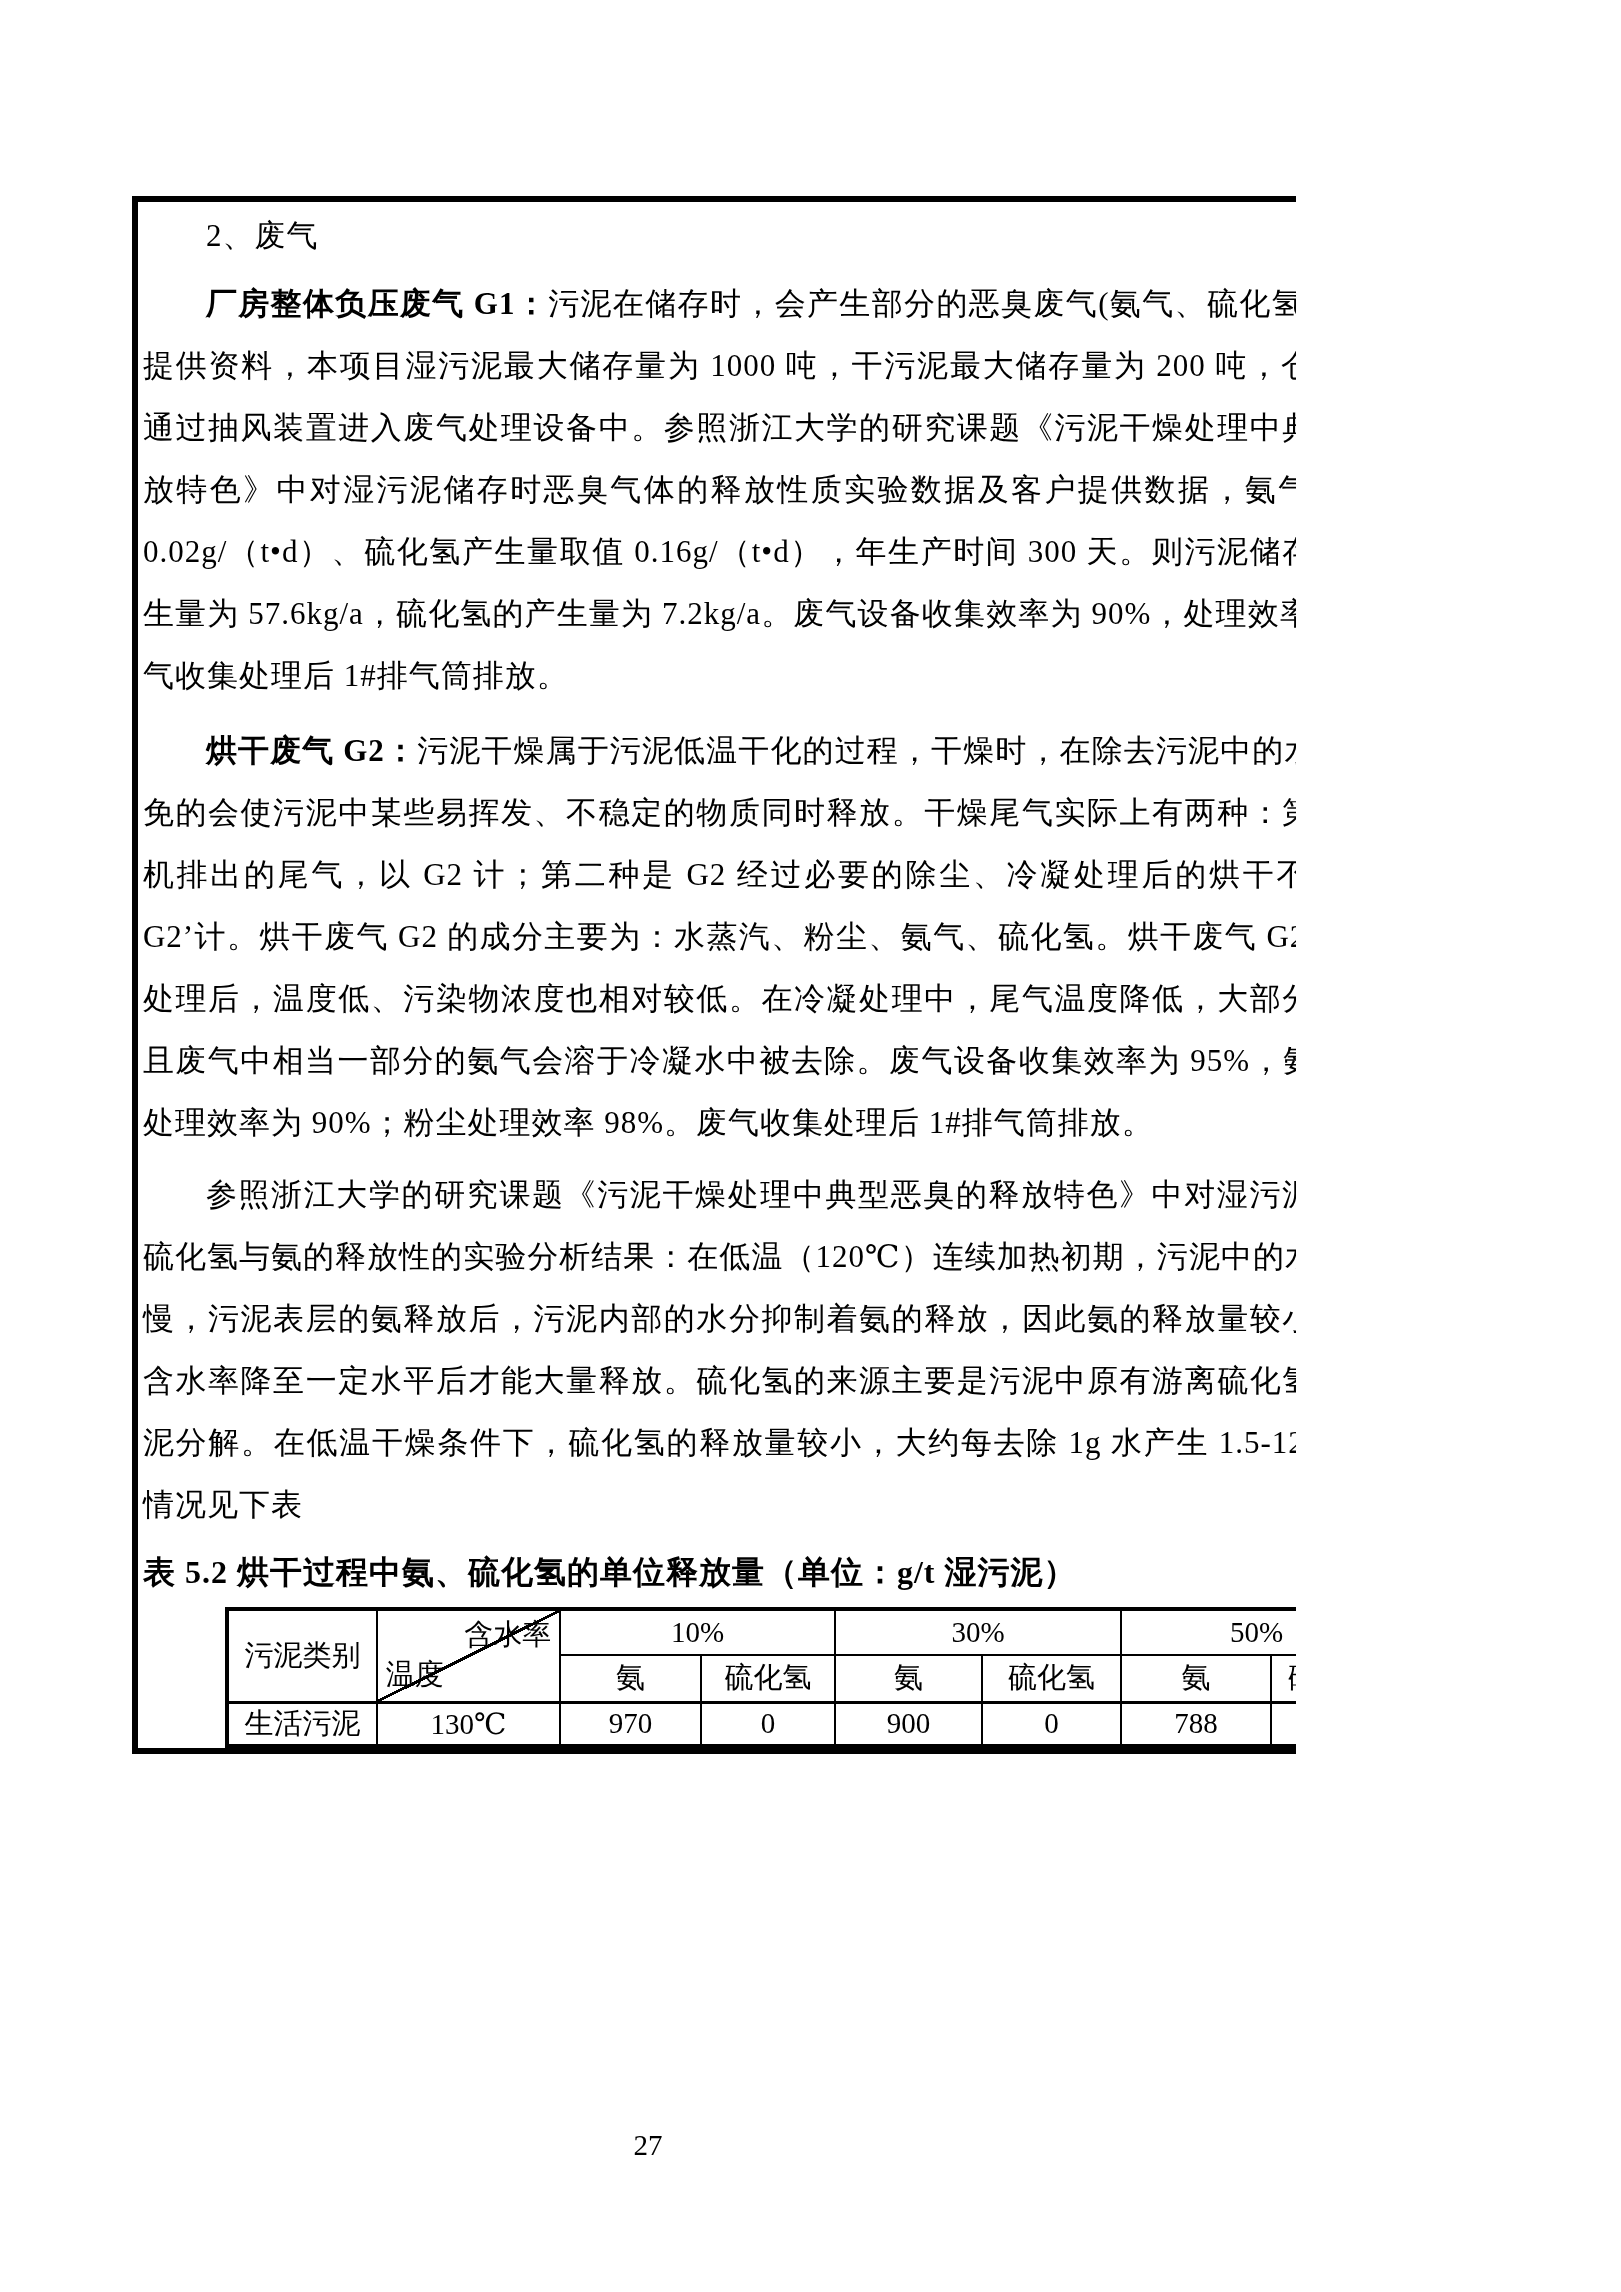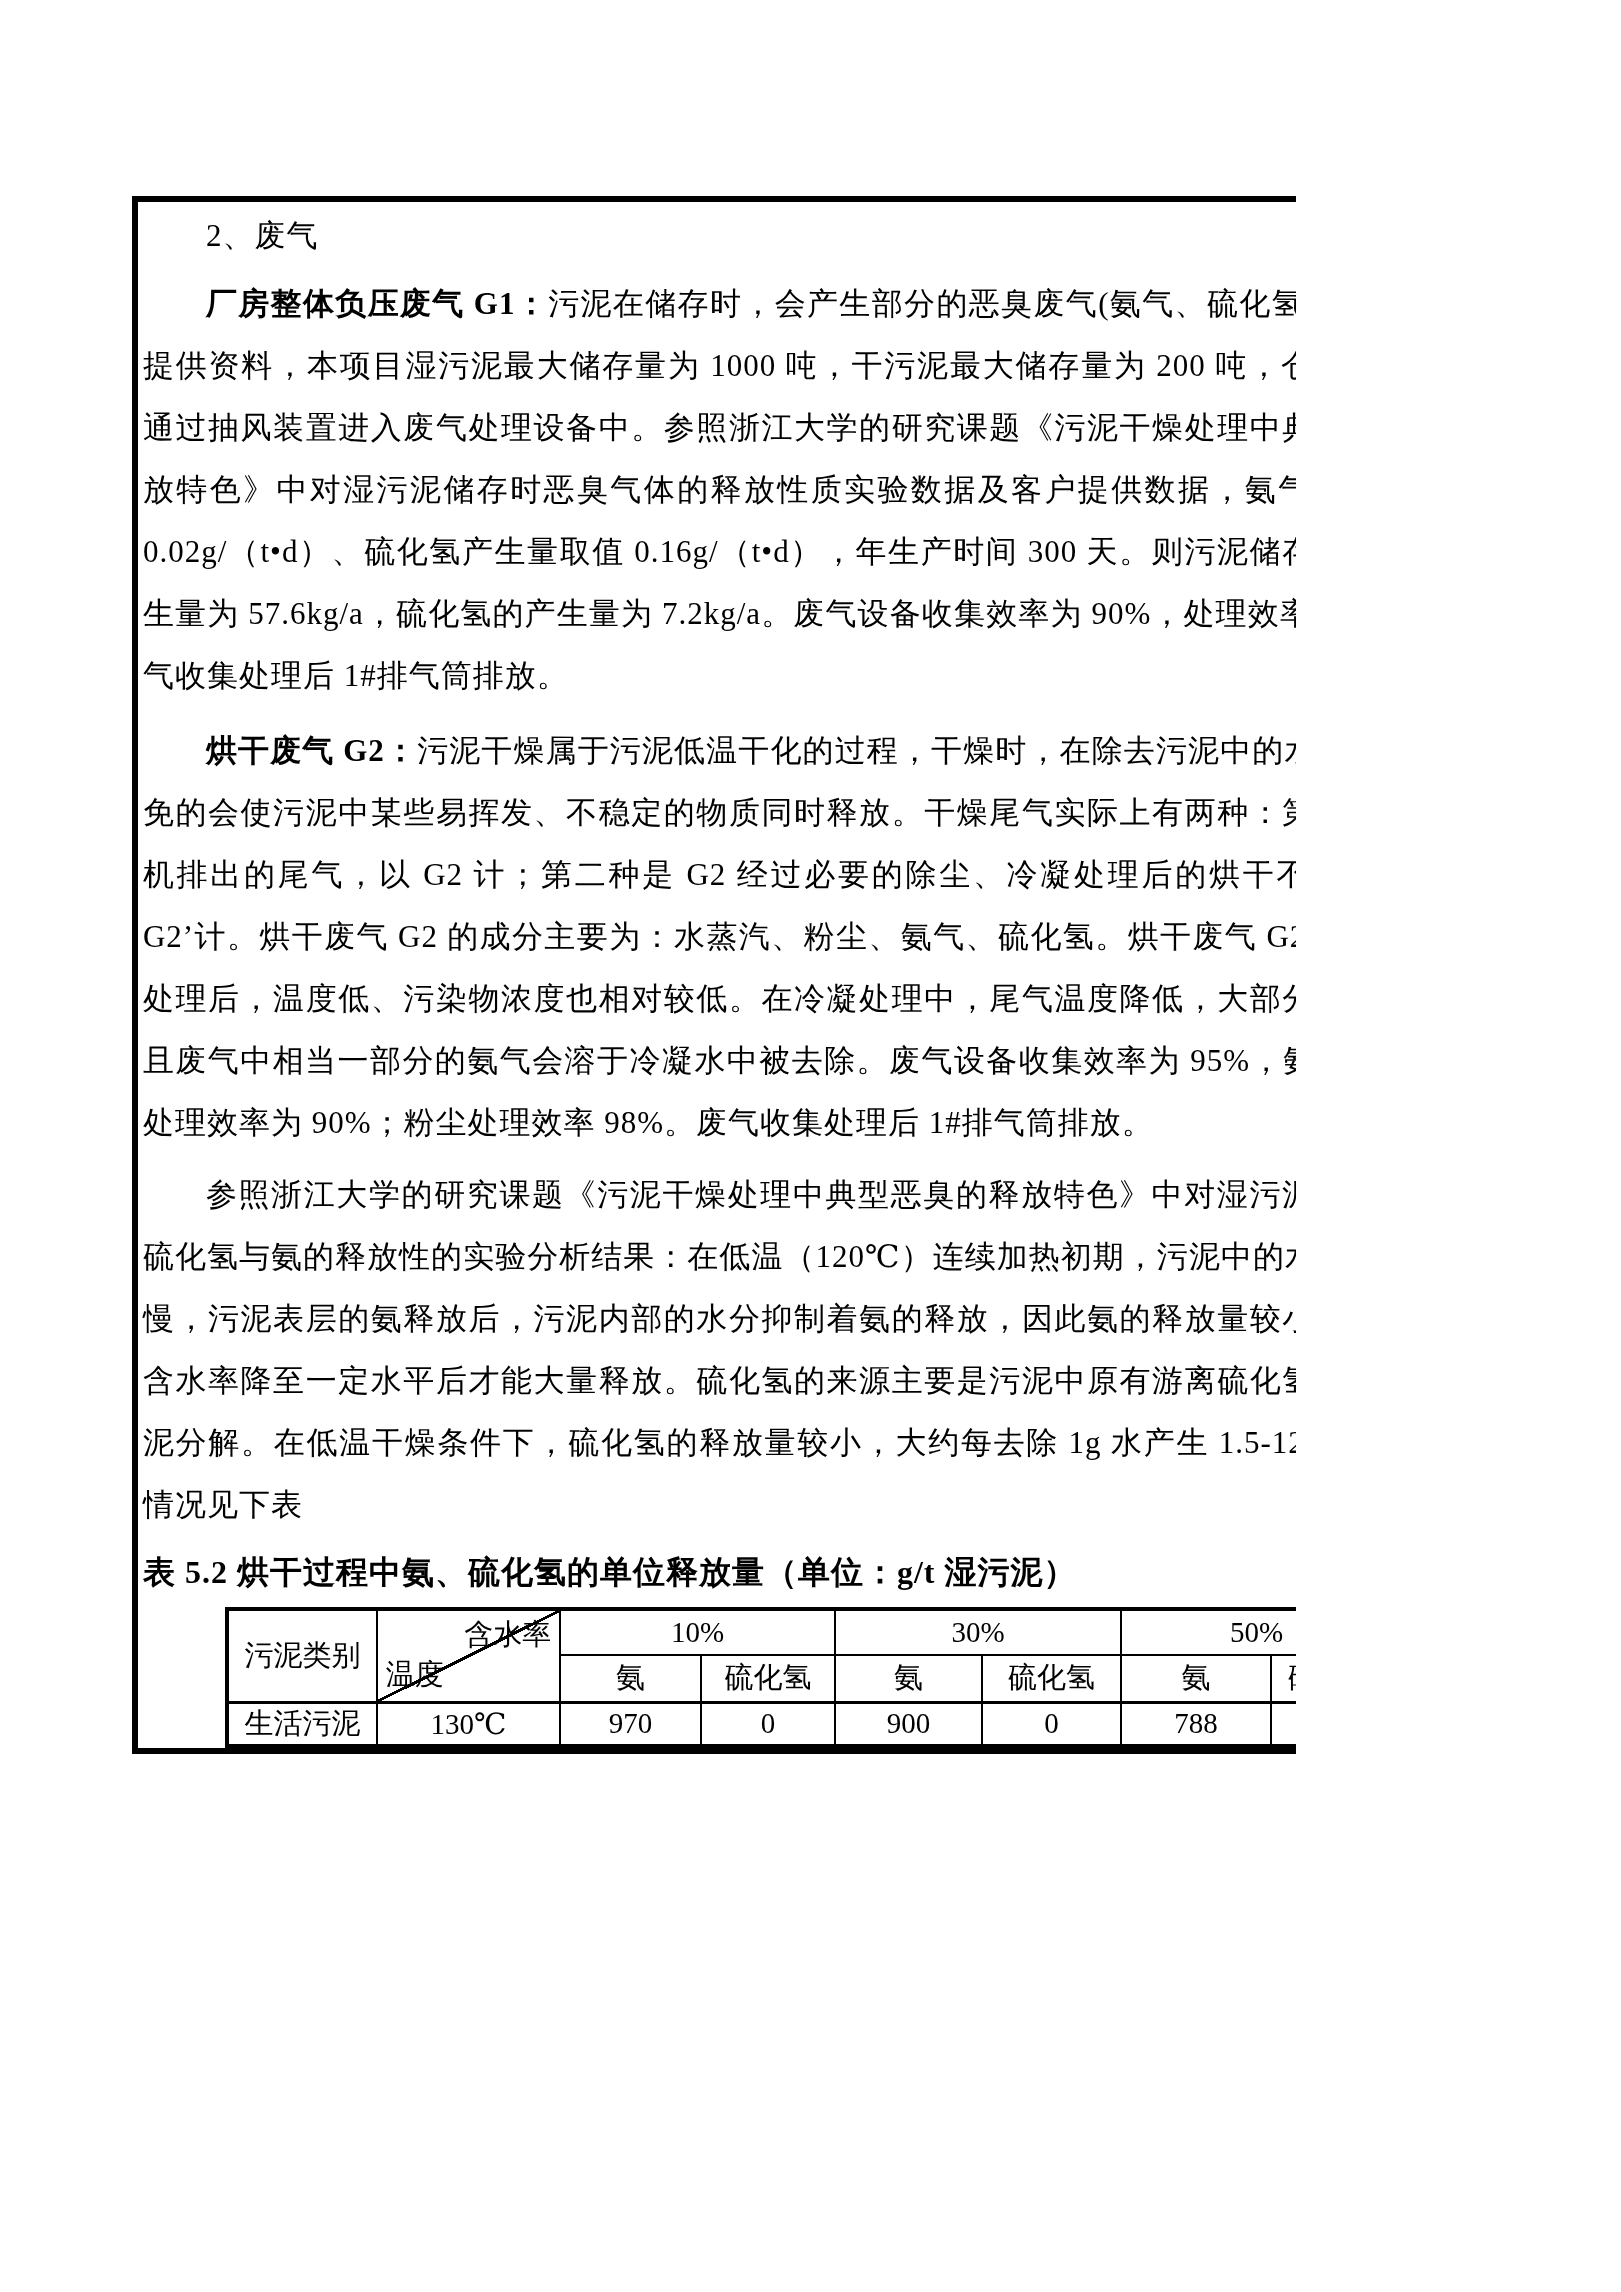--- a/index.html
+++ b/index.html
@@ -145,15 +145,16 @@
           <td>900</td>
           <td class="gb">0</td>
           <td>788</td>
           <td>0</td>
         </tr>
       </tbody>
     </table>
 
   </div>
 
+  <div class="page-num">27</div>
 
 </div>
 
 
 </body></html>

